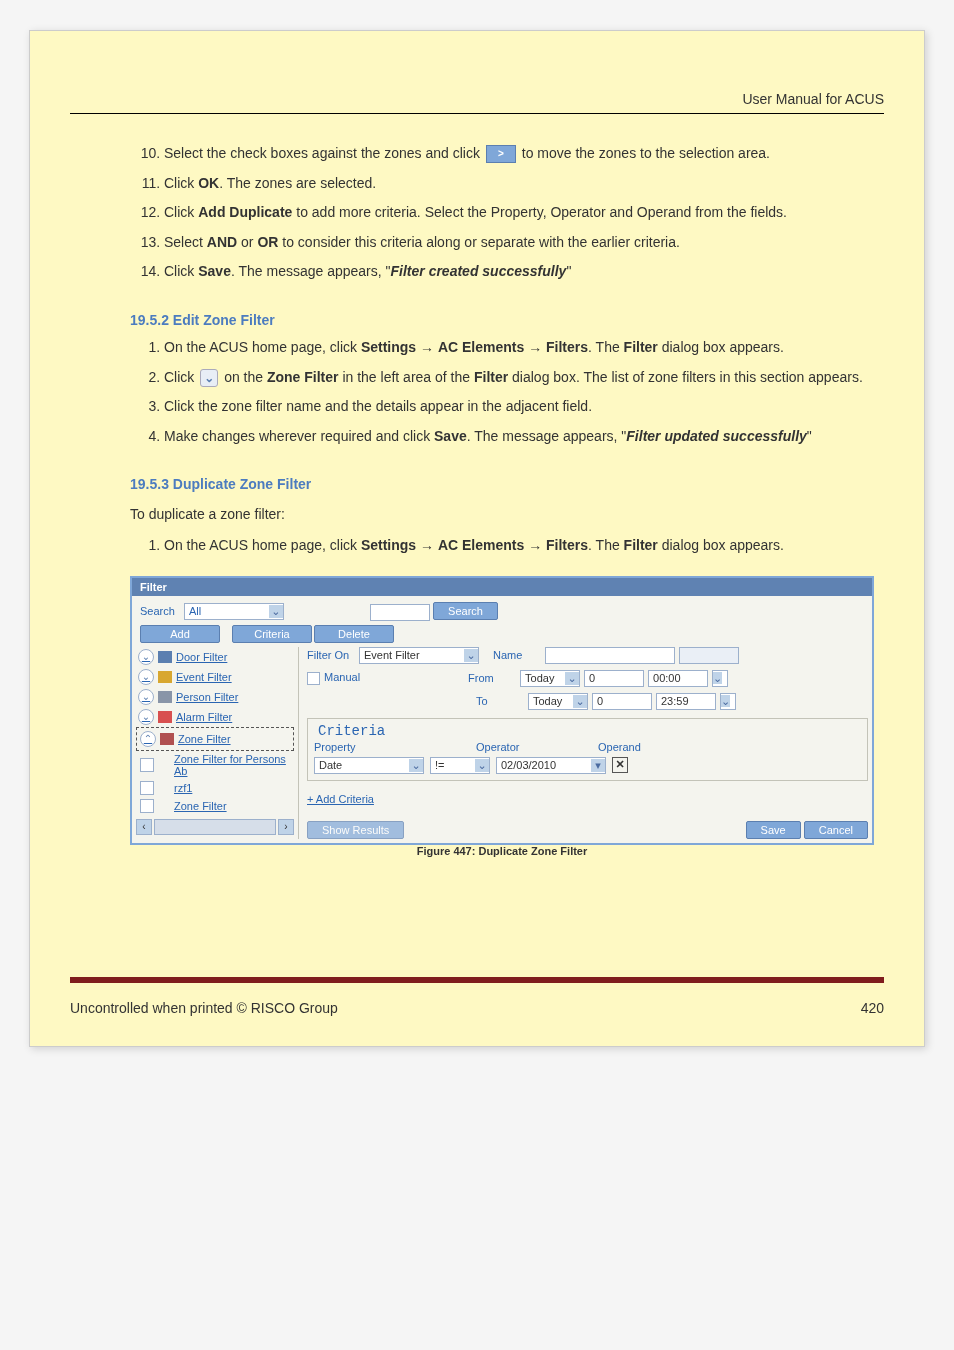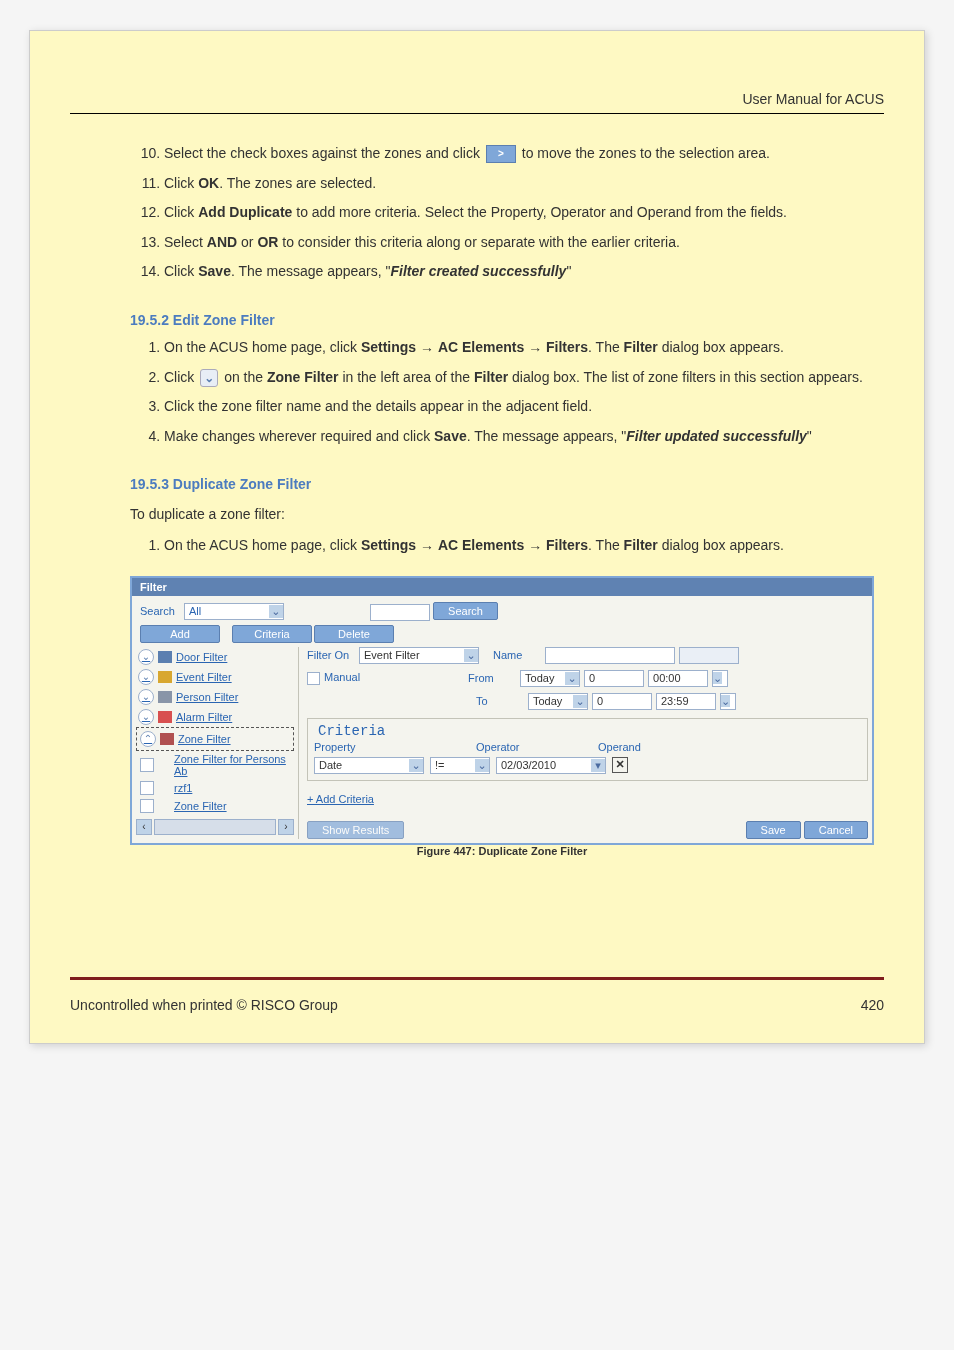--- a/index.html
+++ b/index.html
@@ -262,21 +262,21 @@
     display: flex;
     justify-content: space-between;
     align-items: center;
   }
   .figure-caption {
     text-align: center;
     font-weight: bold;
     font-size: 11px;
   }
   .footer {
-    border-top: 3px solid #7f1d1d;
+    border-top: 6px solid #7f1d1d;
     margin-top: 120px;
     padding-top: 17px;
     font-size: 14px;
     display: flex;
     justify-content: space-between;
   }
   .chk-inline {
     display: inline-block;
     width: 11px;
     height: 11px;

